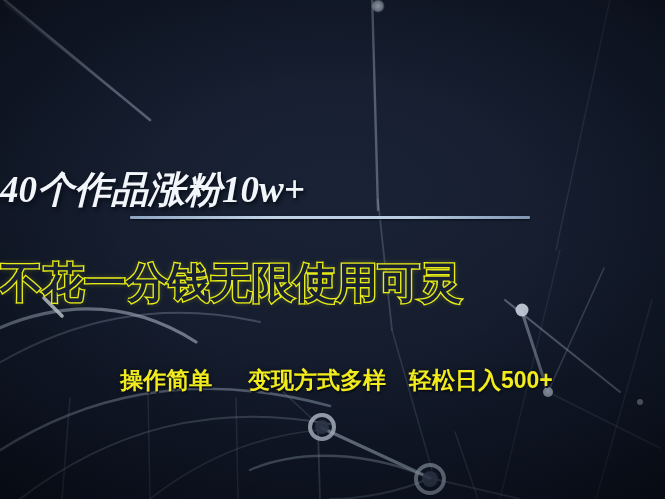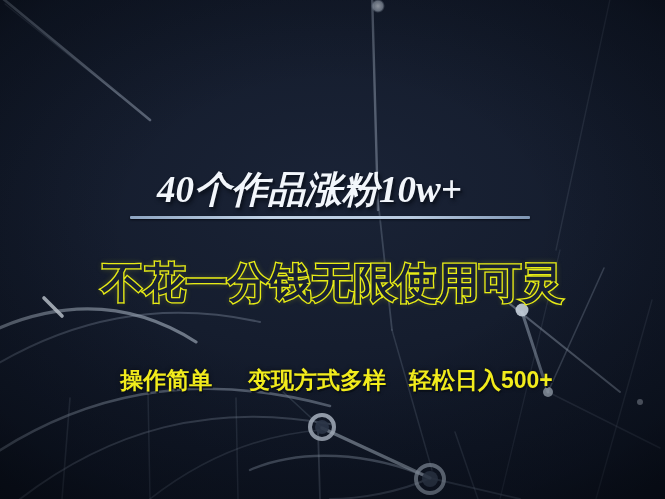--- a/index.html
+++ b/index.html
@@ -51,21 +51,21 @@
       3px 4px 5px rgba(5,9,16,0.8),
       0 0 2px rgba(255,255,255,0.35);
     white-space: nowrap;
   }
   
   .subhead-wrap {
     position: absolute;
     top: 168px;
     left: 0;
     width: 619px;
-    text-align: center;
+    text-align: left;
   }
   .subhead {
     display: inline-block;
     font-family: "Liberation Serif", "DejaVu Serif", serif;
     font-weight: bold;
     font-style: italic;
     font-size: 37px;
     line-height: 44px;
     letter-spacing: 0px;
     color: #f2f6fb;
@@ -83,21 +83,21 @@
     background: linear-gradient(90deg, #8ea5c2 0%, #c2d3e6 35%, #b9cbe0 70%, #7f96b4 100%);
     box-shadow: 0 1px 2px rgba(4,8,15,0.8);
     border-radius: 1px;
   }
   
   .hollow-line {
     position: absolute;
     top: 258px;
     left: 0;
     width: 665px;
-    text-align: center;
+    text-align: left;
     font-family: "Liberation Sans", "DejaVu Sans", sans-serif;
     font-weight: bold;
     font-size: 42px;
     line-height: 50px;
     letter-spacing: 0px;
     color: #182134;
     -webkit-text-stroke: 2.6px #e9ed16;
     paint-order: stroke fill;
     text-shadow: 0 0 6px rgba(225,232,30,0.35);
     white-space: nowrap;

